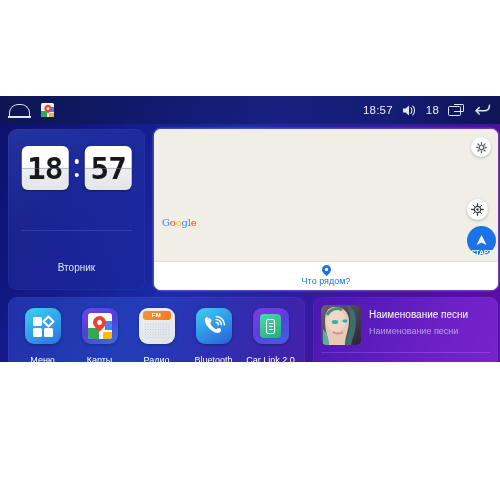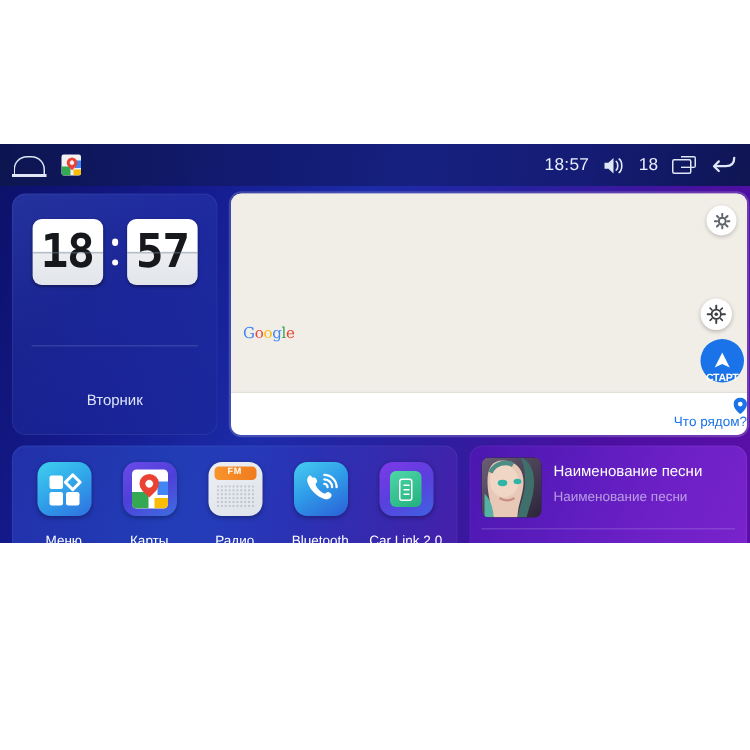--- a/index.html
+++ b/index.html
@@ -330,21 +330,21 @@
     position: absolute;
     left: 0; right: 0; bottom: 0;
     height: 28px;
     background: #ffffff;
     display: flex;
     align-items: center;
     border-top: 1px solid #e3e0da;
   }
   .map-tab {
     flex: 1;
-    text-align: right;
+    text-align: center;
     font-size: 9px;
     line-height: 1.1;
   }
   .map-tab .tab-ico {
     display: block;
     height: 11px;
     margin-bottom: 1px;
   }
   .map-tab.active .tab-label { color: #1a73e8; }
   .map-tab .tab-label { color: #6e6e6e; }

